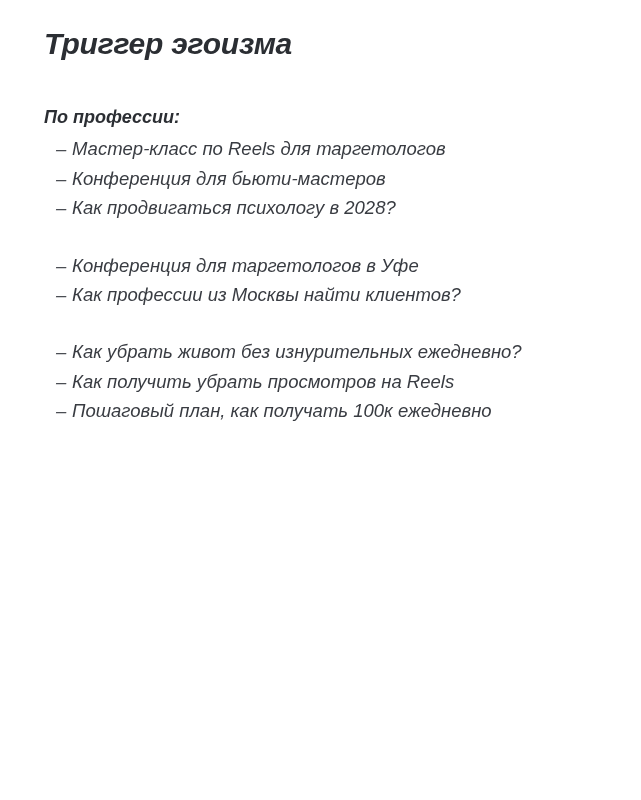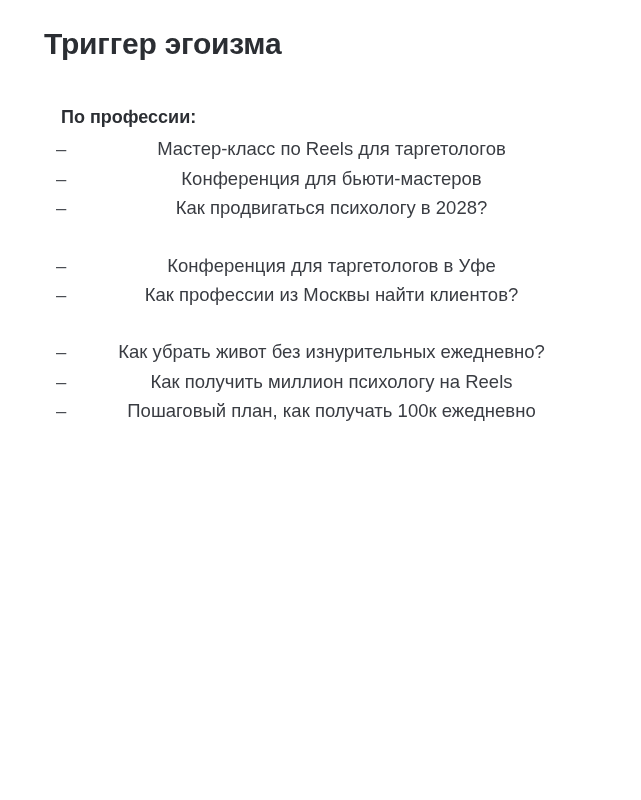--- a/index.html
+++ b/index.html
@@ -15,41 +15,42 @@
     font-family: "Liberation Sans", sans-serif;
     color: #2f3237;
     -webkit-font-smoothing: antialiased;
   }
   .page {
     box-sizing: border-box;
     width: 641px;
     height: 800px;
     padding: 26px 40px 0 44px;
     background: #ffffff;
+    font-style: italic;
   }
   .doc-title {
     font-size: 30px;
     font-weight: bold;
     letter-spacing: -0.2px;
     line-height: 1.2;
     color: #2b2e33;
     margin: 0 0 44px 0;
   }
   .section {
     margin-bottom: 30px;
   }
   .section:last-child {
     margin-bottom: 0;
   }
   .section-heading {
     font-size: 18px;
     font-weight: bold;
     color: #2b2e33;
     line-height: 1.3;
-    margin: 0 0 6px 17px;
+    margin: 0 0 6px 0;
   }
   .item-list {
     list-style: none;
     margin: 0;
     padding: 0;
   }
   .list-item {
     display: flex;
     align-items: flex-start;
     font-size: 18.5px;
@@ -60,21 +61,20 @@
   .dash {
     flex: 0 0 auto;
     width: 28px;
     padding-left: 12px;
     box-sizing: border-box;
     color: #4a4d53;
   }
   .item-text {
     flex: 1 1 auto;
     padding-right: 10px;
-    text-align: center;
   }
 </style>
 </head>
 <body>
 
 <div class="page">
   <h1 class="doc-title">Триггер эгоизма</h1>
 
   <div class="section">
     <div class="section-heading">По профессии:</div>
@@ -108,21 +108,21 @@
   </div>
 
   <div class="section">
     <ul class="item-list">
       <li class="list-item">
         <span class="dash">–</span>
         <span class="item-text">Как убрать живот без изнурительных ежедневно?</span>
       </li>
       <li class="list-item">
         <span class="dash">–</span>
-        <span class="item-text">Как получить миллион психологу на Reels</span>
+        <span class="item-text">Как получить убрать просмотров на Reels</span>
       </li>
       <li class="list-item">
         <span class="dash">–</span>
         <span class="item-text">Пошаговый план, как получать 100к ежедневно</span>
       </li>
     </ul>
   </div>
 </div>
 
 </body></html>

